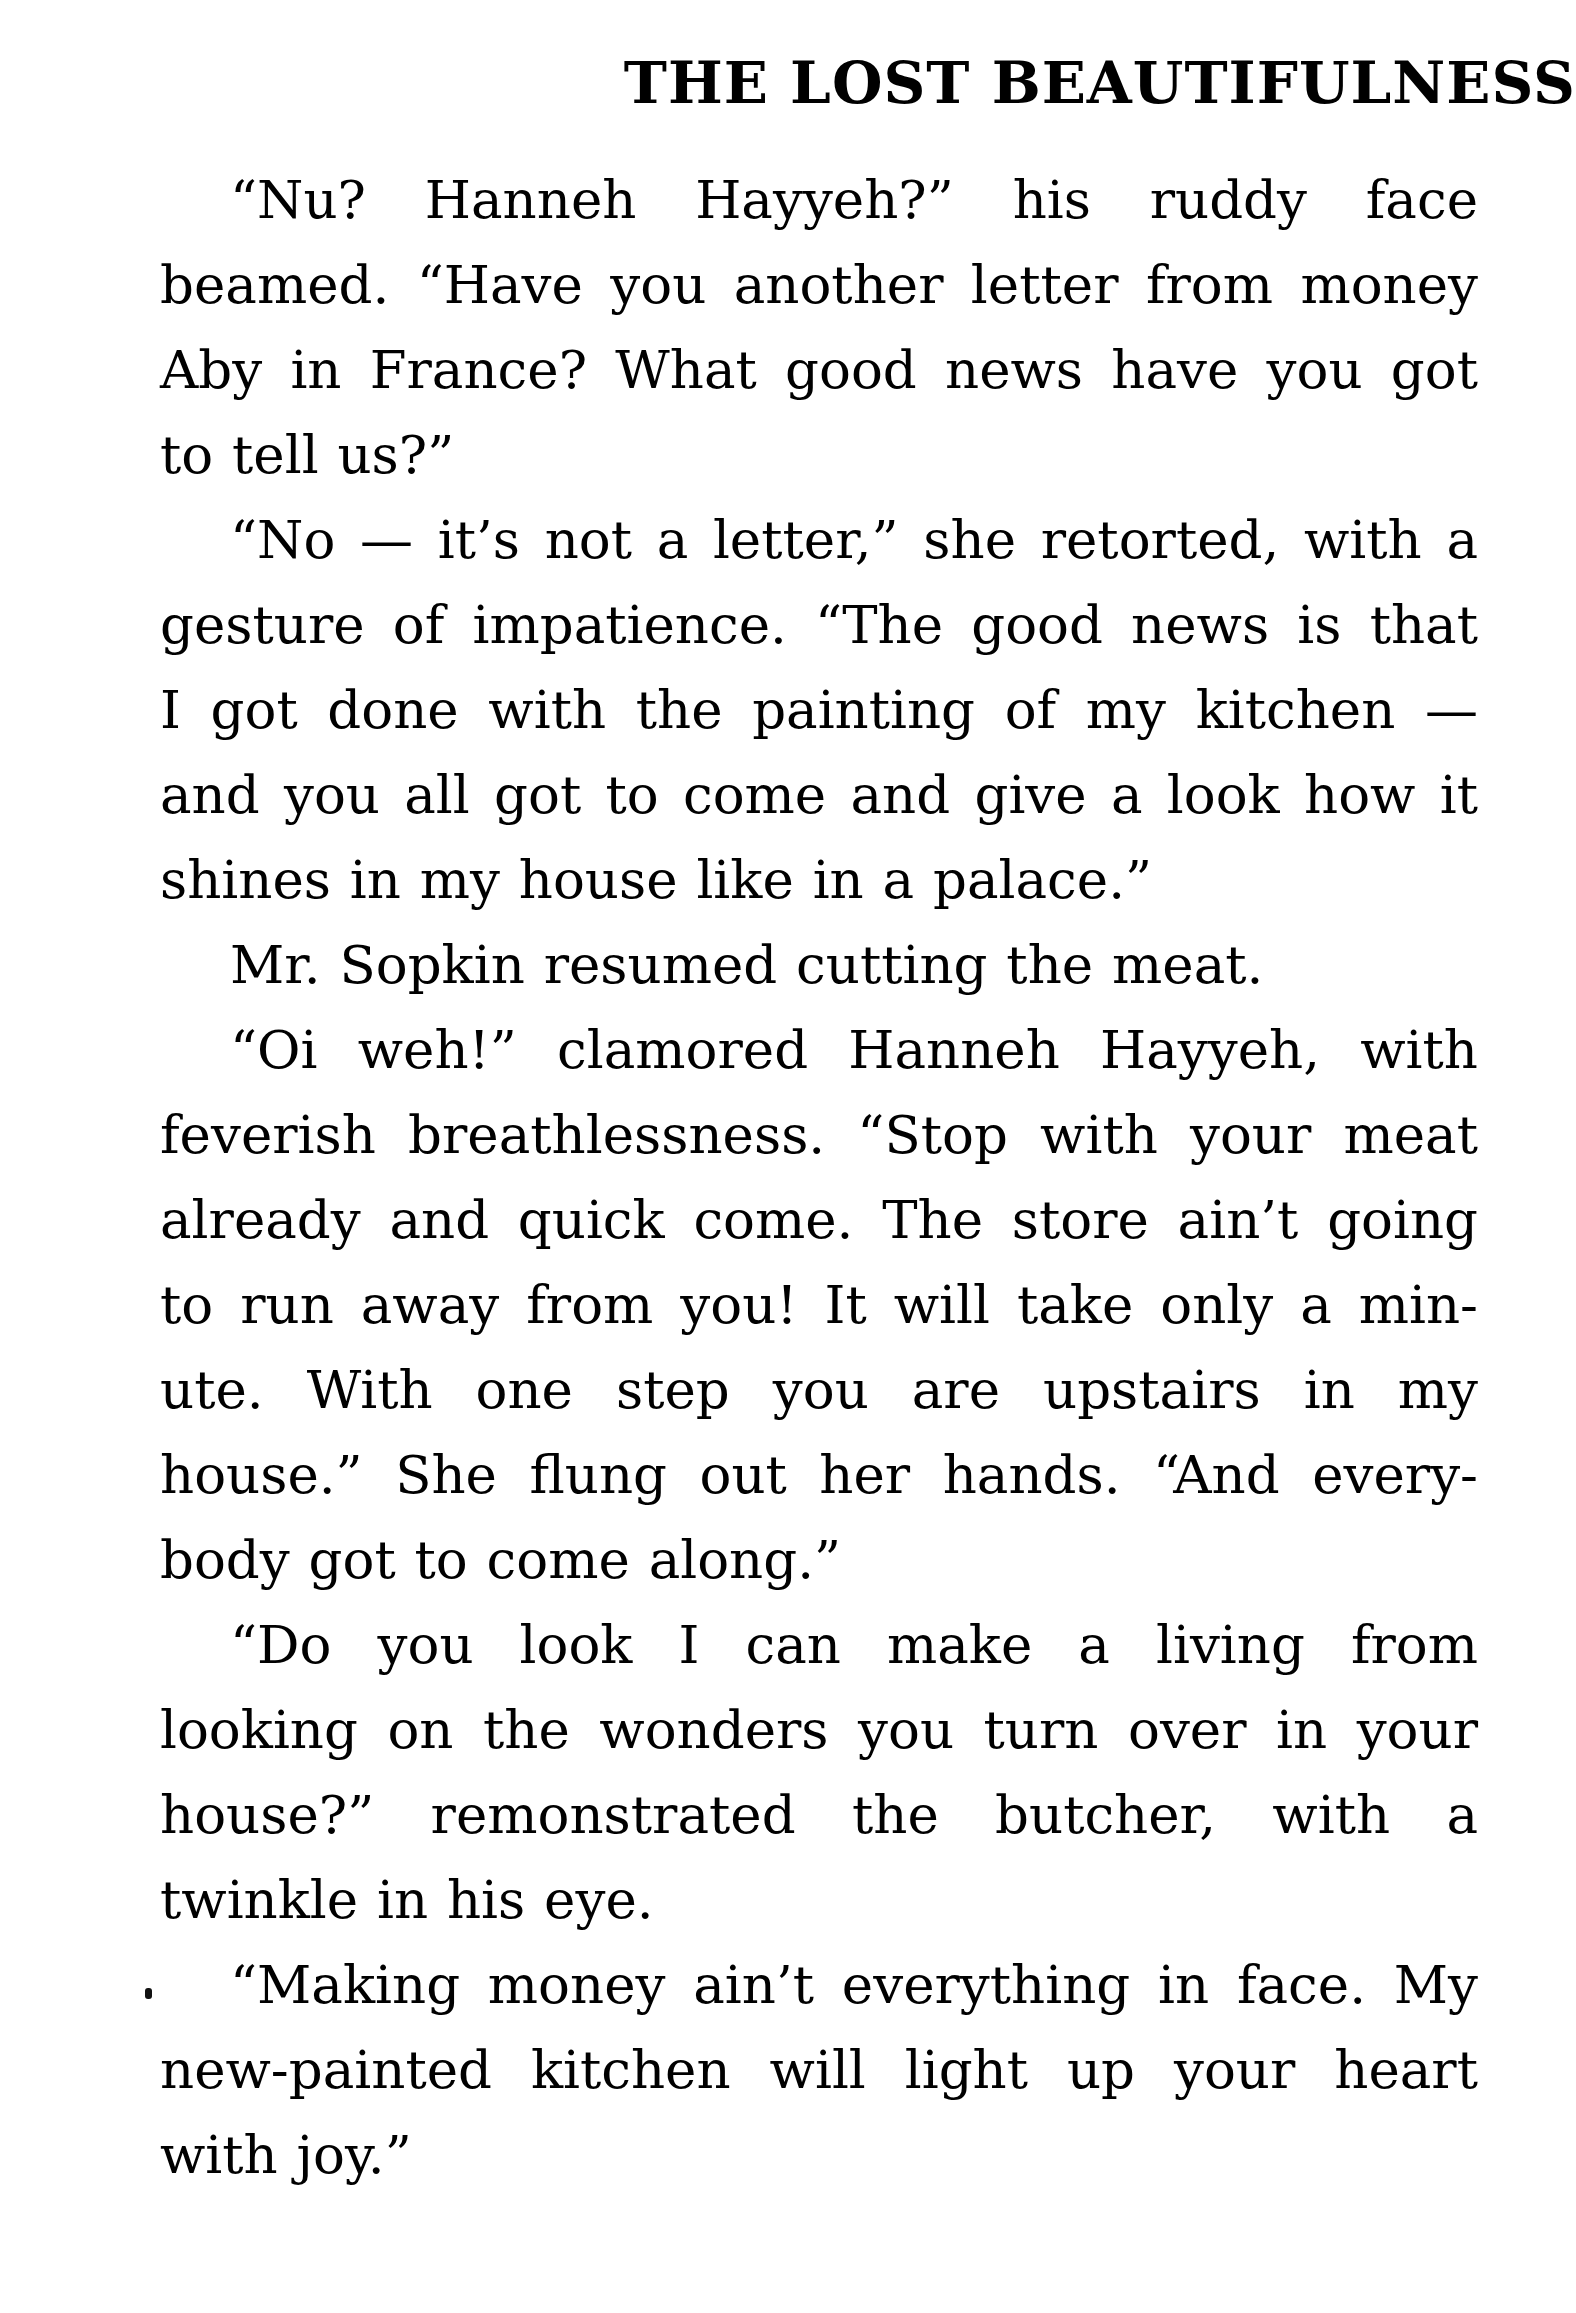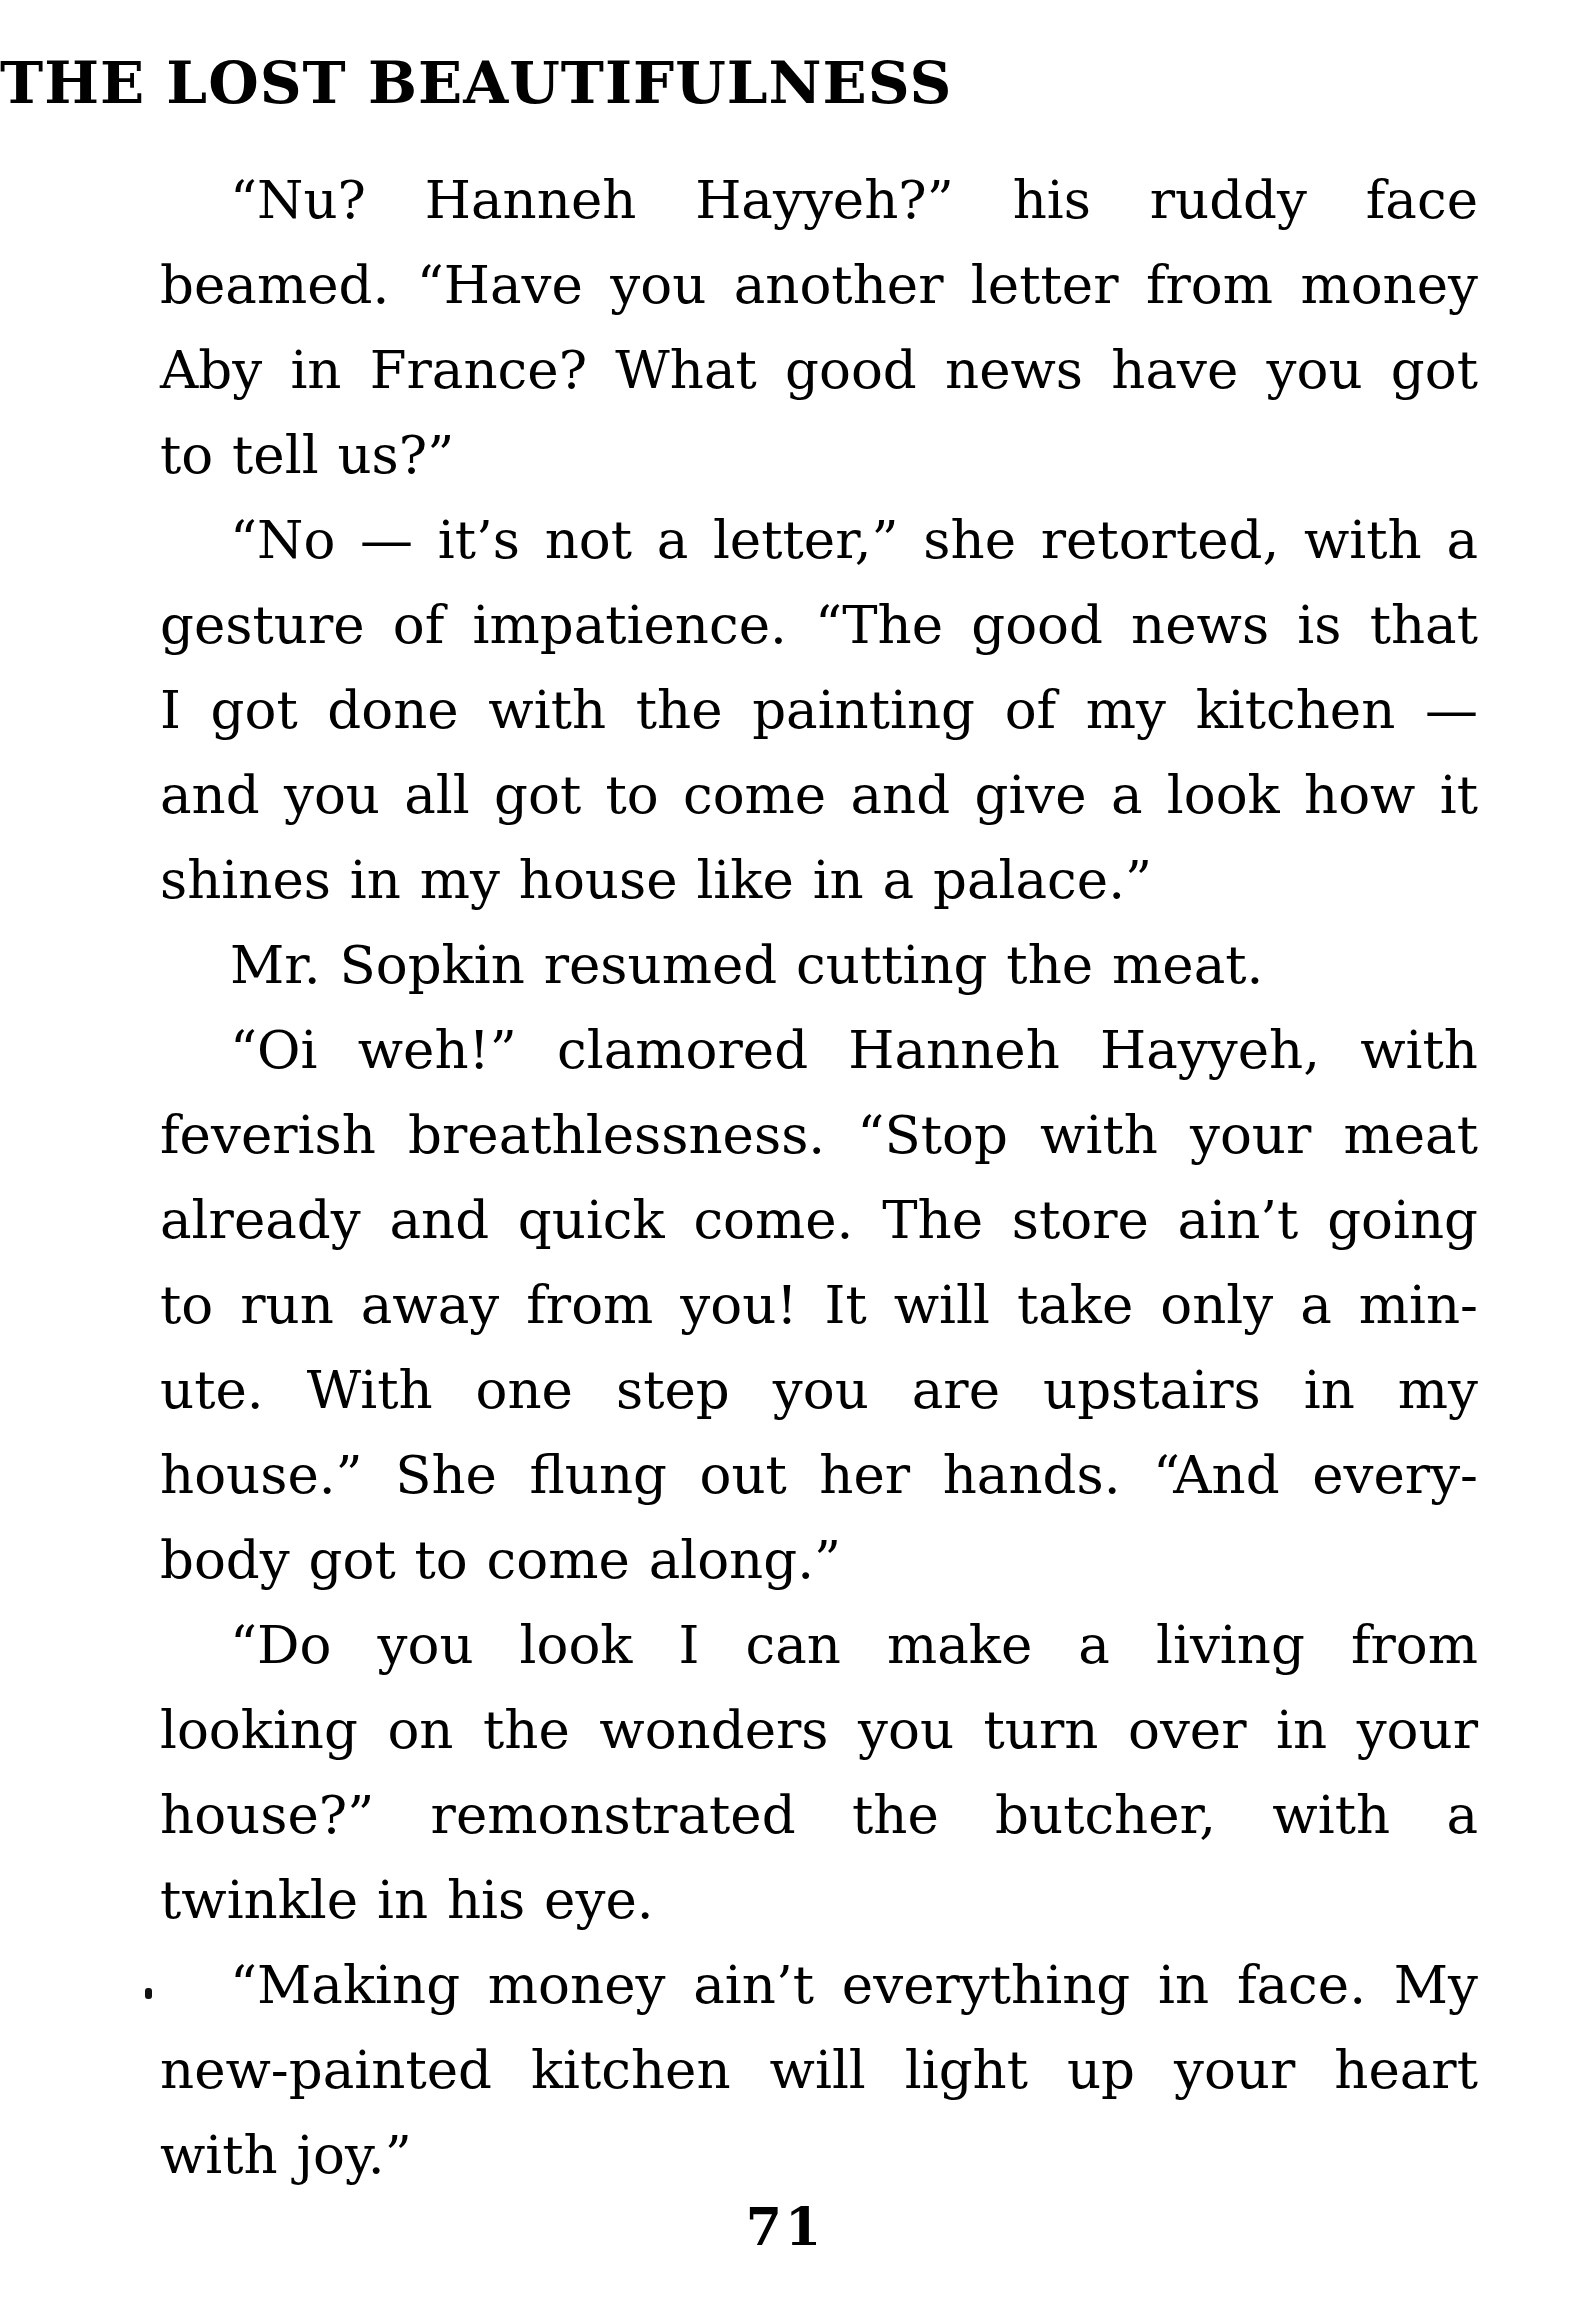--- a/index.html
+++ b/index.html
@@ -15,21 +15,21 @@
     color: #000000;
     font-family: "DejaVu Serif", "Liberation Serif", serif;
     overflow: hidden;
   }
   .title {
     position: absolute;
     top: 48px;
     left: 0;
     right: 0;
     margin: 0;
-    text-align: left;
+    text-align: right;
     font-size: 58px;
     line-height: 70px;
     font-weight: bold;
     letter-spacing: 1px;
     white-space: nowrap;
   }
   .textblock {
     position: absolute;
     left: 129px;
     top: 157px;
@@ -108,15 +108,14 @@
         <div class="line">house?” remonstrated the butcher, with a</div>
         <div class="line end">twinkle in his eye.</div>
       </div>
       <div class="para">
         <div class="line first">“Making money ain’t everything in face. My</div>
         <div class="line">new-painted kitchen will light up your heart</div>
         <div class="line end">with joy.”</div>
       </div>
     </div>
   <div class="ink-speck"></div>
-  <div class="pagenum">71</div>
 </div>
 
 
 </body></html>

